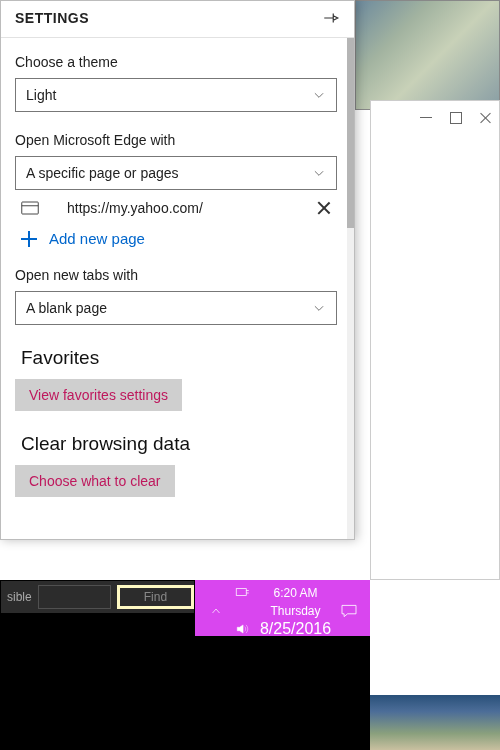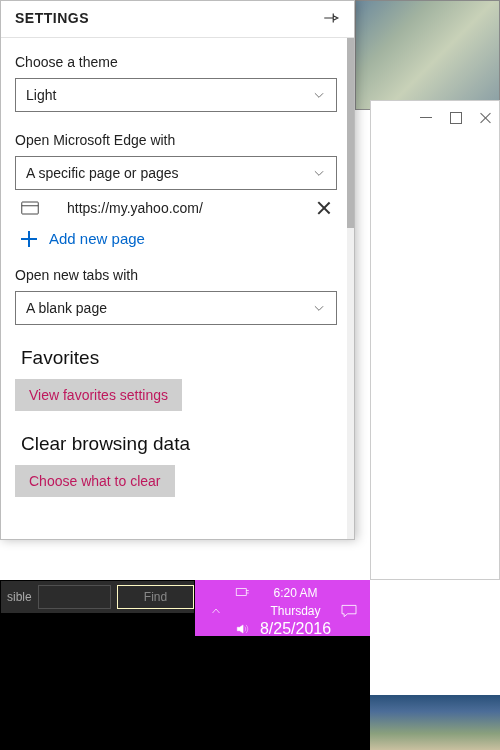--- a/index.html
+++ b/index.html
@@ -86,21 +86,21 @@
   }
 
   
   .findbar {
     position: absolute; left: 0; top: 580px; width: 195px; height: 34px;
     background: #2c2c2c; color: #a9a9a9; font-size: 12px;
     display: flex; align-items: center; border: 1px solid #000; z-index:1;
   }
   .findbar .sible { padding: 0 6px; }
   .findbar .box { border: 1px solid #505050; width: 80px; height: 24px; margin-left: auto; }
-  .findbar .box2 { border: 1px solid #fef9c3; width: 84px; height: 24px; margin-left: 6px; display:flex; align-items:center; justify-content:center; color:#888;}
+  .findbar .box2 { border: 3px solid #fef9c3; width: 84px; height: 24px; margin-left: 6px; display:flex; align-items:center; justify-content:center; color:#888;}
 
   .blackblock { position:absolute; left:0; top:614px; width:370px; height:136px; background:#000; z-index:1; }
 
   
   .taskbar {
     position: absolute; left: 195px; top: 580px; width: 175px; height: 56px;
     background: #d946ef; color: #fff; z-index: 3;
     padding: 4px 8px 2px 8px;
   }
   .tray-icon svg { width: 15px; height: 12px; display:block; fill:none; stroke:#fff; stroke-width:1.2; }

